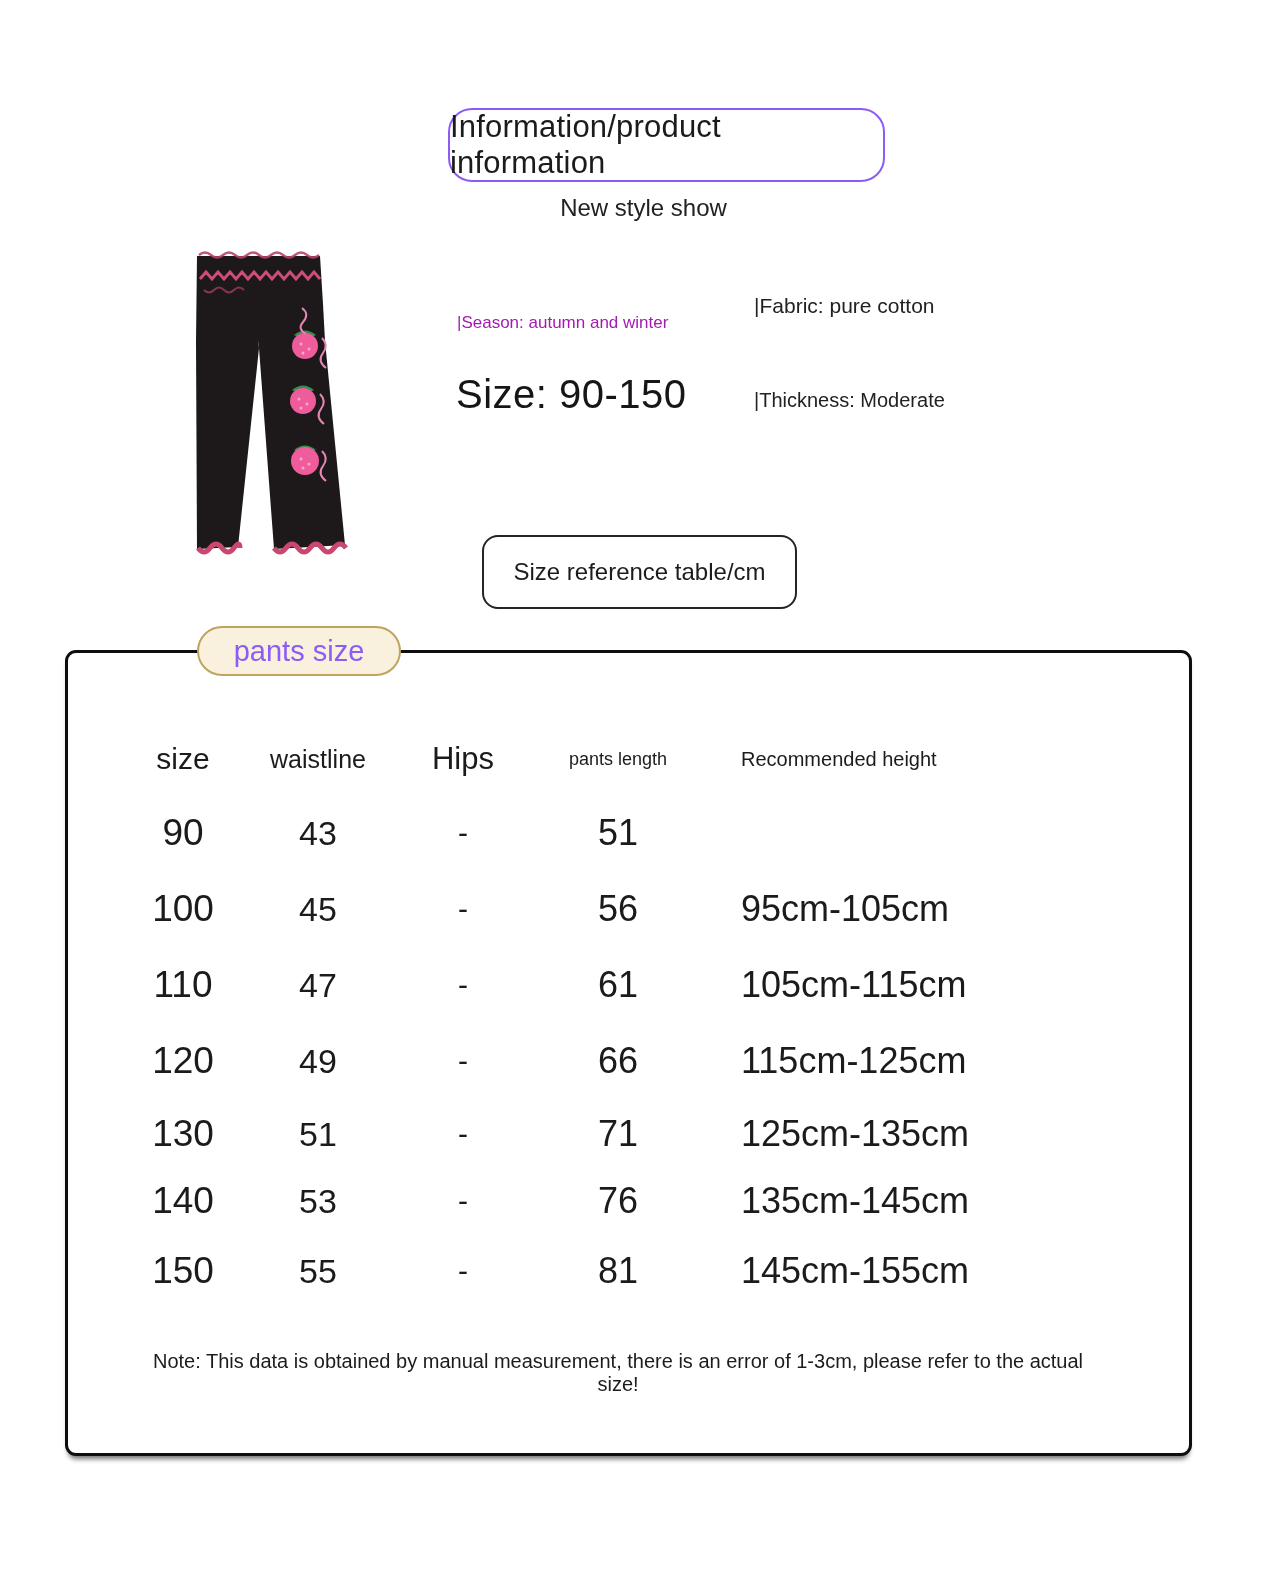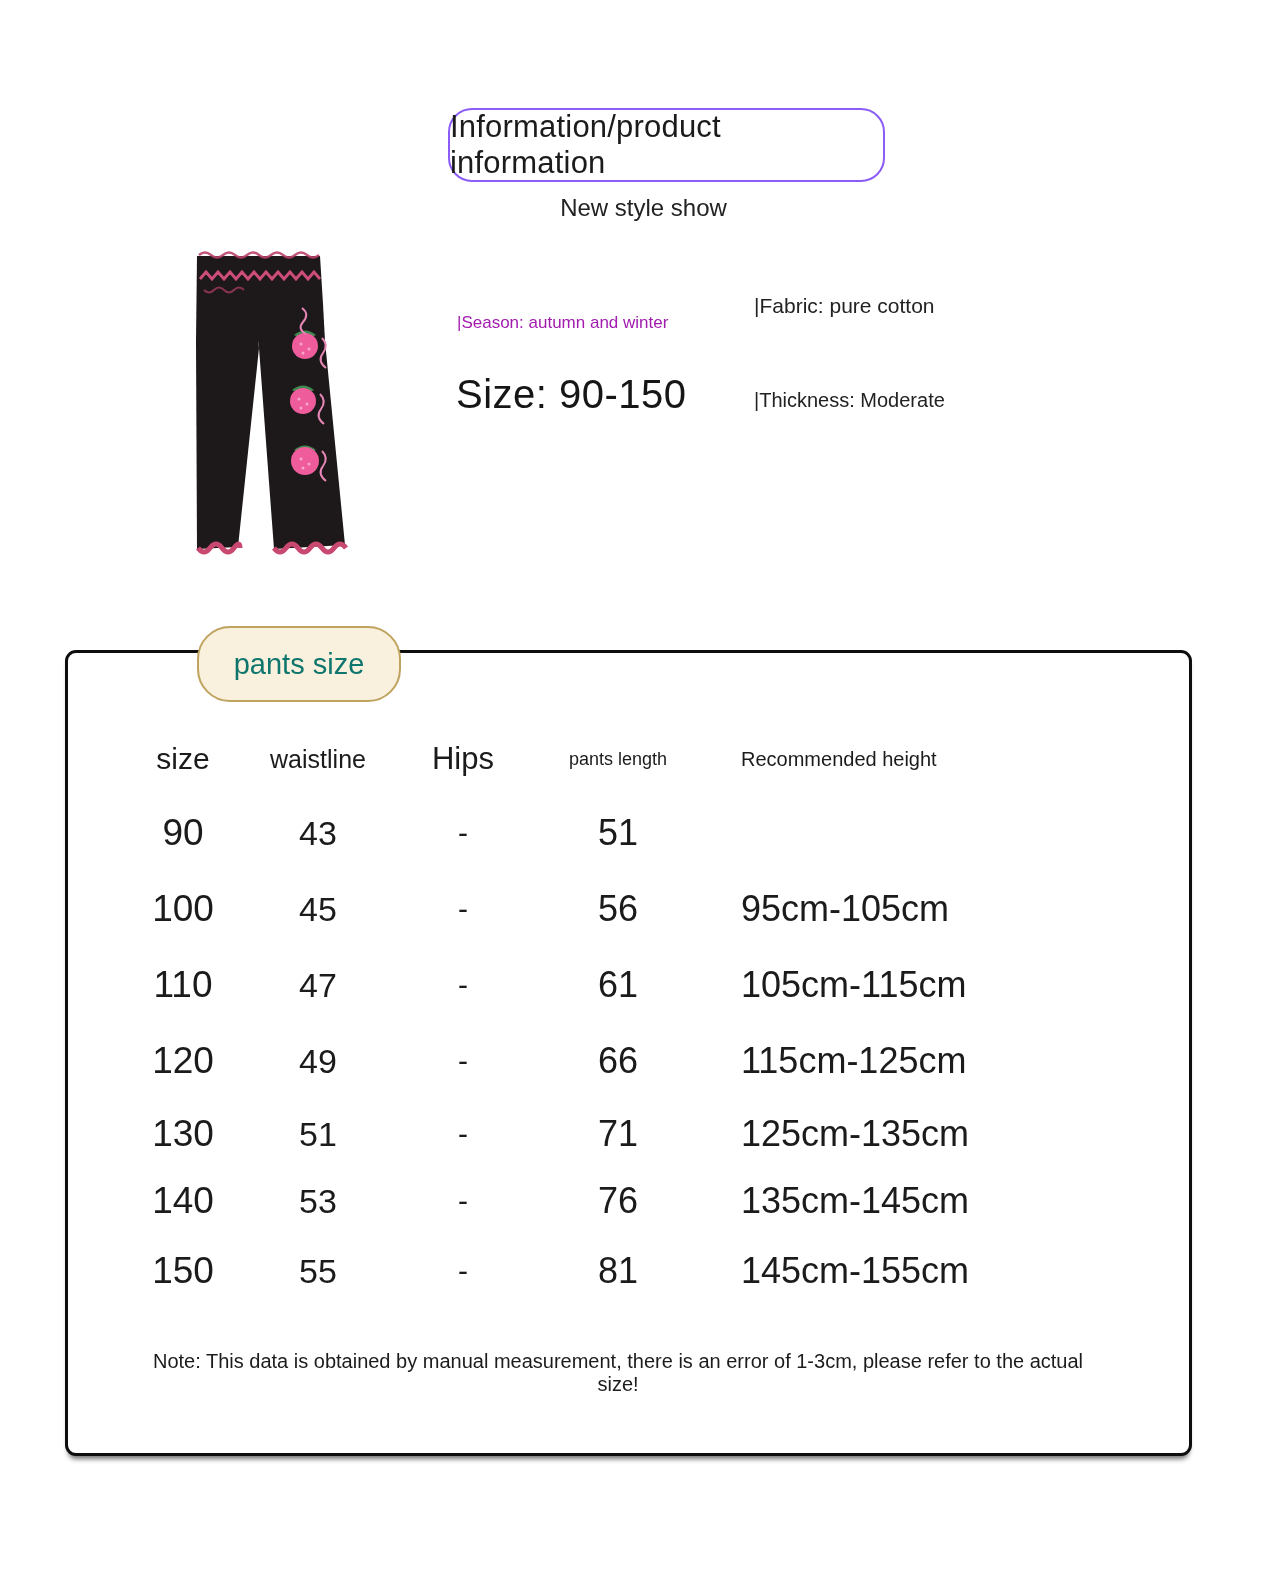--- a/index.html
+++ b/index.html
@@ -59,25 +59,25 @@
   
   .chart-panel {
     position:absolute; left:65px; top:650px;
     width:1127px; height:806px;
     border:3px solid #0e0e0e; border-radius:11px;
     background:#fff;
     box-shadow:0 6px 5px -3px rgba(0,0,0,.55);
   }
   .pants-size-pill {
     position:absolute; left:197px; top:626px;
-    width:204px; height:76px;
+    width:204px; height:50px;
     background:#f9f1de;
     border:2px solid #bfa35e; border-radius:33px;
     display:flex; align-items:center; justify-content:center;
-    font-size:29px; font-weight:400; color:#0f766e;
+    font-size:29px; font-weight:400; color:#8b5cf6;
     z-index:2;
   }
 
   .size-table { position:absolute; left:45px; top:70px; width:1010px; }
   .thead, .trow {
     display:grid;
     grid-template-columns:140px 130px 160px 150px 380px;
     align-items:center;
   }
   .thead { height:72px; }
@@ -160,20 +160,21 @@
       <path d="M22,302 q6,8 12,0 t12,0 t12,0 t6,0" fill="none" stroke="#c8486f" stroke-width="5"></path>
       <path d="M98,302 q6,8 12,0 t12,0 t12,0 t12,0 t12,0 t12,0" fill="none" stroke="#c8486f" stroke-width="5"></path>
     </svg>
   </div>
 
   <div class="season-label">|Season: autumn and winter</div>
   <div class="fabric-label">|Fabric: pure cotton</div>
   <div class="size-range-label">Size: 90-150</div>
   <div class="thickness-label">|Thickness: Moderate</div>
 
+  <div class="size-ref-badge">Size reference table/cm</div>
 
   <div class="pants-size-pill">pants size</div>
 
   <div class="chart-panel">
 
     <div class="size-table">
 
       <div class="thead">
         <div class="cell th-size">size</div>
         <div class="cell th-waist">waistline</div>

